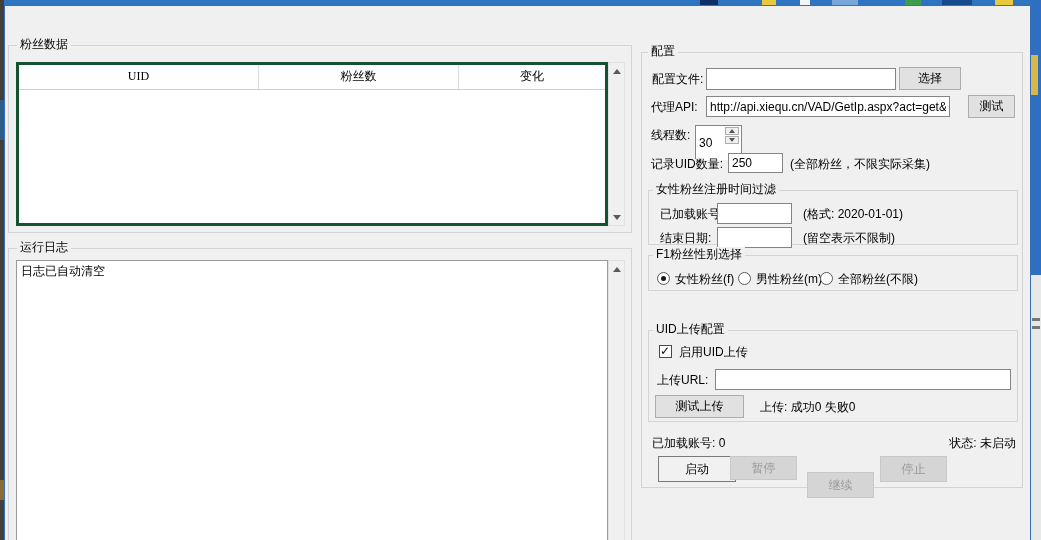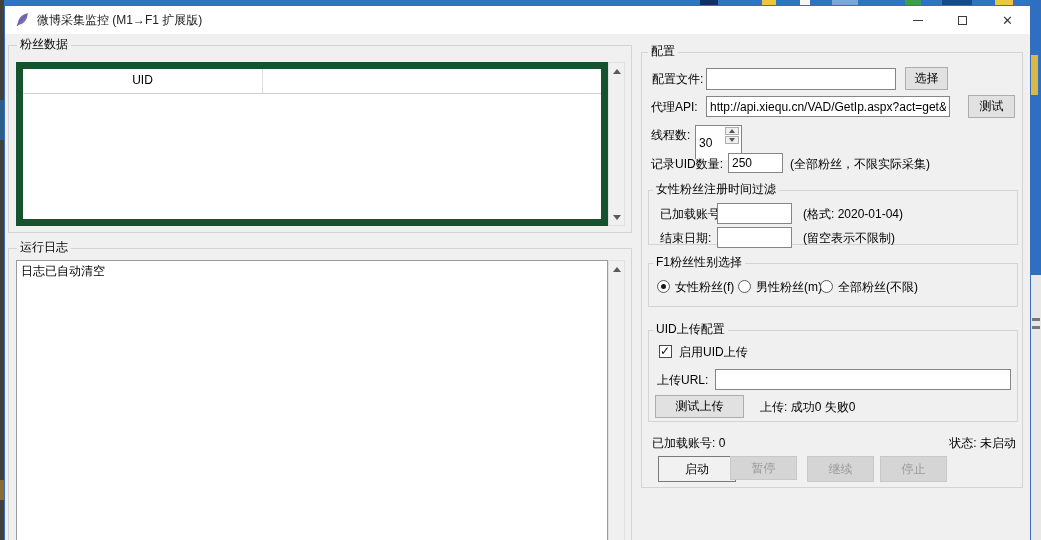--- a/index.html
+++ b/index.html
@@ -27,21 +27,21 @@
   .glyph-close { font-size:13px; color:#3c3c3c; line-height:1; font-family:"DejaVu Sans", sans-serif; }
   .client { position:absolute; left:0; top:28px; right:0; bottom:0; background:#f0f0f0;padding-left:48px; }
   
   .group { position:absolute; border:1px solid #d4d4d4; box-sizing:border-box; }
   .glabel { position:absolute; top:-9px; left:8px; background:#f0f0f0; padding:0 3px; font-size:12px; line-height:15px; white-space:nowrap; color:#000; }
   .lbl { position:absolute; font-size:12px; line-height:20px; color:#000; white-space:nowrap; }
   .entry { position:absolute; box-sizing:border-box; border:1px solid #858585; background:#fff; font-size:12px; font-family:inherit; padding:1px 3px; outline:none; }
   .btn { position:absolute; box-sizing:border-box; background:#e1e1e1; border:1px solid #adadad; font-size:12px; font-family:inherit; color:#000; cursor:default; }
   .btn.primary { background:#f1f1f1; border-color:#7a7a7a; }
   .btn.disabled { background:#d5d5d5; border-color:#c8c8c8; color:#9a9a9a; }
-  .table { position:absolute; background:#fff; border:7px solid #14532d; box-sizing:border-box; }
+  .table { position:absolute; background:#fff; border:3px solid #14532d; box-sizing:border-box;font-family:Liberation Serif, serif; }
   .thead { display:flex; height:24px; border-bottom:1px solid #d0d0d0; background:#fff; }
   .th { font-size:12px; line-height:23px; text-align:center; border-right:1px solid #dcdcdc; box-sizing:border-box; color:#000; }
   .logarea { position:absolute; background:#fff; border:1px solid #9a9a9a; box-sizing:border-box; font-size:12px; padding:2px 4px; color:#000; }
   .vscroll { position:absolute; width:17px; background:#f0f0f0; border:1px solid #e0e0e0; box-sizing:border-box; }
   .sb-btn { position:absolute; left:0; width:15px; height:16px; display:flex; align-items:center; justify-content:center; background:#f0f0f0; border:none; }
   .sb-top { top:0; } .sb-bottom { top:calc(100% - 16px); }
   .tri-up { width:0; height:0; border-left:4px solid transparent; border-right:4px solid transparent; border-bottom:5px solid #5a5a5a; }
   .tri-down { width:0; height:0; border-left:4px solid transparent; border-right:4px solid transparent; border-top:5px solid #5a5a5a; }
   .cbx { position:absolute; width:13px; height:13px; border:1px solid #4a4a4a; background:#fff; box-sizing:border-box; }
   .cbx.checked::after { content:"✓"; position:absolute; left:0px; top:-2px; font-size:12px; color:#111; }
@@ -71,44 +71,30 @@
   <div class="desk-frag" style="left:1031px;top:55px;width:7px;height:40px;background:#d9b945"></div>
   <div class="desk-frag" style="left:1032px;top:318px;width:8px;height:3px;background:#777"></div>
   <div class="desk-frag" style="left:1032px;top:326px;width:8px;height:3px;background:#777"></div>
   <div class="desk-left"></div>
   <div class="desk-frag" style="left:0;top:100px;width:4px;height:40px;background:#2f5d8a"></div>
   <div class="desk-frag" style="left:0;top:480px;width:4px;height:20px;background:#8a6d35"></div>
 </div>
 
 <div class="window">
 
-  <div class="titlebar">
-    <svg class="app-icon" viewBox="0 0 16 16">
-      <path d="M13.5 1.5 C9 2 5.5 5 4.2 9.2 L3 14 C3 14 3.6 13.8 4.5 12.9 C8.8 12.5 12 9 13.2 5 C13.7 3.4 13.5 1.5 13.5 1.5 Z" fill="#7b6bb5"></path>
-      <path d="M3 14 C6 9 10 4.5 13.5 1.5" stroke="#4f5f9e" stroke-width="0.9" fill="none"></path>
-    </svg>
-    <div class="title-text">微博采集监控 (M1→F1 扩展版)</div>
-    <button class="win-btn" style="right:90px">
-        <span class="glyph-min"></span>
-      </button>
-    <button class="win-btn" style="right:45px">
-        <span class="glyph-max"></span>
-      </button>
-    <button class="win-btn" style="right:0">
-        <span class="glyph-close">✕</span>
-      </button>
-  </div>
 
   <div class="client">
 
     <div class="group" style="left:3px;top:11px;width:624px;height:188px">
       <span class="glabel">粉丝数据</span>
       <div class="table" style="left:7px;top:16px;width:592px;height:164px">
         <div class="thead">
           <div class="th" style="width:240px">UID</div>
+          <div class="th" style="width:200px">粉丝数</div>
+          <div class="th" style="flex:1;border-right:none">变化</div>
         </div>
       </div>
       <div class="vscroll" style="left:599px;top:16px;height:164px">
         <button class="sb-btn sb-top">
             <span class="tri-up"></span>
           </button>
         <button class="sb-btn sb-bottom">
             <span class="tri-down"></span>
           </button>
       </div>
@@ -123,21 +109,21 @@
           </button>
 
       </div>
     </div>
 
     <div class="group" style="left:636px;top:18px;width:382px;height:436px">
       <span class="glabel" style="left:6px">配置</span>
 
       <span class="lbl" style="left:10px;top:16px">配置文件:</span>
       <input class="entry" style="left: 64px; top: 15px; width: 190px; height: 22px;" value="">
-      <button class="btn" style="left:263px;top:14px;width:43px;height:23px">选择</button>
+      <button class="btn" style="left:257px;top:14px;width:62px;height:23px">选择</button>
 
       <span class="lbl" style="left:9px;top:44px">代理API:</span>
       <input class="entry" style="left: 64px; top: 43px; width: 244px; height: 21px;" value="http://api.xiequ.cn/VAD/GetIp.aspx?act=get&amp;uid">
       <button class="btn" style="left:326px;top:42px;width:47px;height:23px">测试</button>
 
       <span class="lbl" style="left:9px;top:72px">线程数:</span>
       <div class="spinbox" style="left:53px;top:72px;width:47px;height:34px">
         <input class="spin-val" value="30" style="">
         <button class="spin-btn spin-up">
             <span class="tri-s-up"></span>
@@ -148,27 +134,27 @@
       </div>
 
       <span class="lbl" style="left:9px;top:101px">记录UID数量:</span>
       <input class="entry" style="left: 86px; top: 100px; width: 55px; height: 20px;" value="250">
       <span class="lbl" style="left:148px;top:101px">(全部粉丝，不限实际采集)</span>
 
       <div class="group" style="left:6px;top:137px;width:370px;height:55px">
         <span class="glabel" style="left:4px">女性粉丝注册时间过滤</span>
         <span class="lbl" style="left:11px;top:13px">已加载账号:</span>
         <input class="entry" style="left: 68px; top: 12px; width: 75px; height: 21px;" value="">
-        <span class="lbl" style="left:154px;top:13px">(格式: 2020-01-04)</span>
+        <span class="lbl" style="left:154px;top:13px">(格式: 2020-01-01)</span>
         <span class="lbl" style="left:11px;top:37px">结束日期:</span>
         <input class="entry" style="left: 68px; top: 36px; width: 75px; height: 21px;" value="">
         <span class="lbl" style="left:154px;top:37px">(留空表示不限制)</span>
       </div>
 
-      <div class="group" style="left:6px;top:210px;width:370px;height:44px">
+      <div class="group" style="left:6px;top:202px;width:370px;height:36px">
         <span class="glabel" style="left:4px">F1粉丝性别选择</span>
         <span class="radio selected" style="left:8px;top:16px"></span>
         <span class="lbl" style="left:26px;top:13px">女性粉丝(f)</span>
         <span class="radio" style="left:89px;top:16px"></span>
         <span class="lbl" style="left:107px;top:13px">男性粉丝(m)</span>
         <span class="radio" style="left:171px;top:16px"></span>
         <span class="lbl" style="left:189px;top:13px">全部粉丝(不限)</span>
       </div>
 
       <div class="group" style="left:6px;top:277px;width:370px;height:92px">
@@ -179,18 +165,18 @@
         <input class="entry" style="left: 66px; top: 38px; width: 296px; height: 21px;" value="">
         <button class="btn" style="left:6px;top:64px;width:89px;height:23px">测试上传</button>
         <span class="lbl" style="left:111px;top:66px">上传: 成功0 失败0</span>
       </div>
 
       <span class="lbl" style="left:10px;top:380px">已加载账号: 0</span>
       <span class="lbl" style="right:6px;top:380px">状态: 未启动</span>
 
       <button class="btn primary" style="left:16px;top:403px;width:78px;height:26px">启动</button>
       <button class="btn disabled" style="left:88px;top:403px;width:67px;height:24px">暂停</button>
-      <button class="btn disabled" style="left:165px;top:403px;width:67px;height:26px">继续</button>
+      <button class="btn disabled" style="left:165px;top:419px;width:67px;height:26px">继续</button>
       <button class="btn disabled" style="left:238px;top:403px;width:67px;height:26px">停止</button>
     </div>
 
   </div>
 </div>
 
 </body></html>

